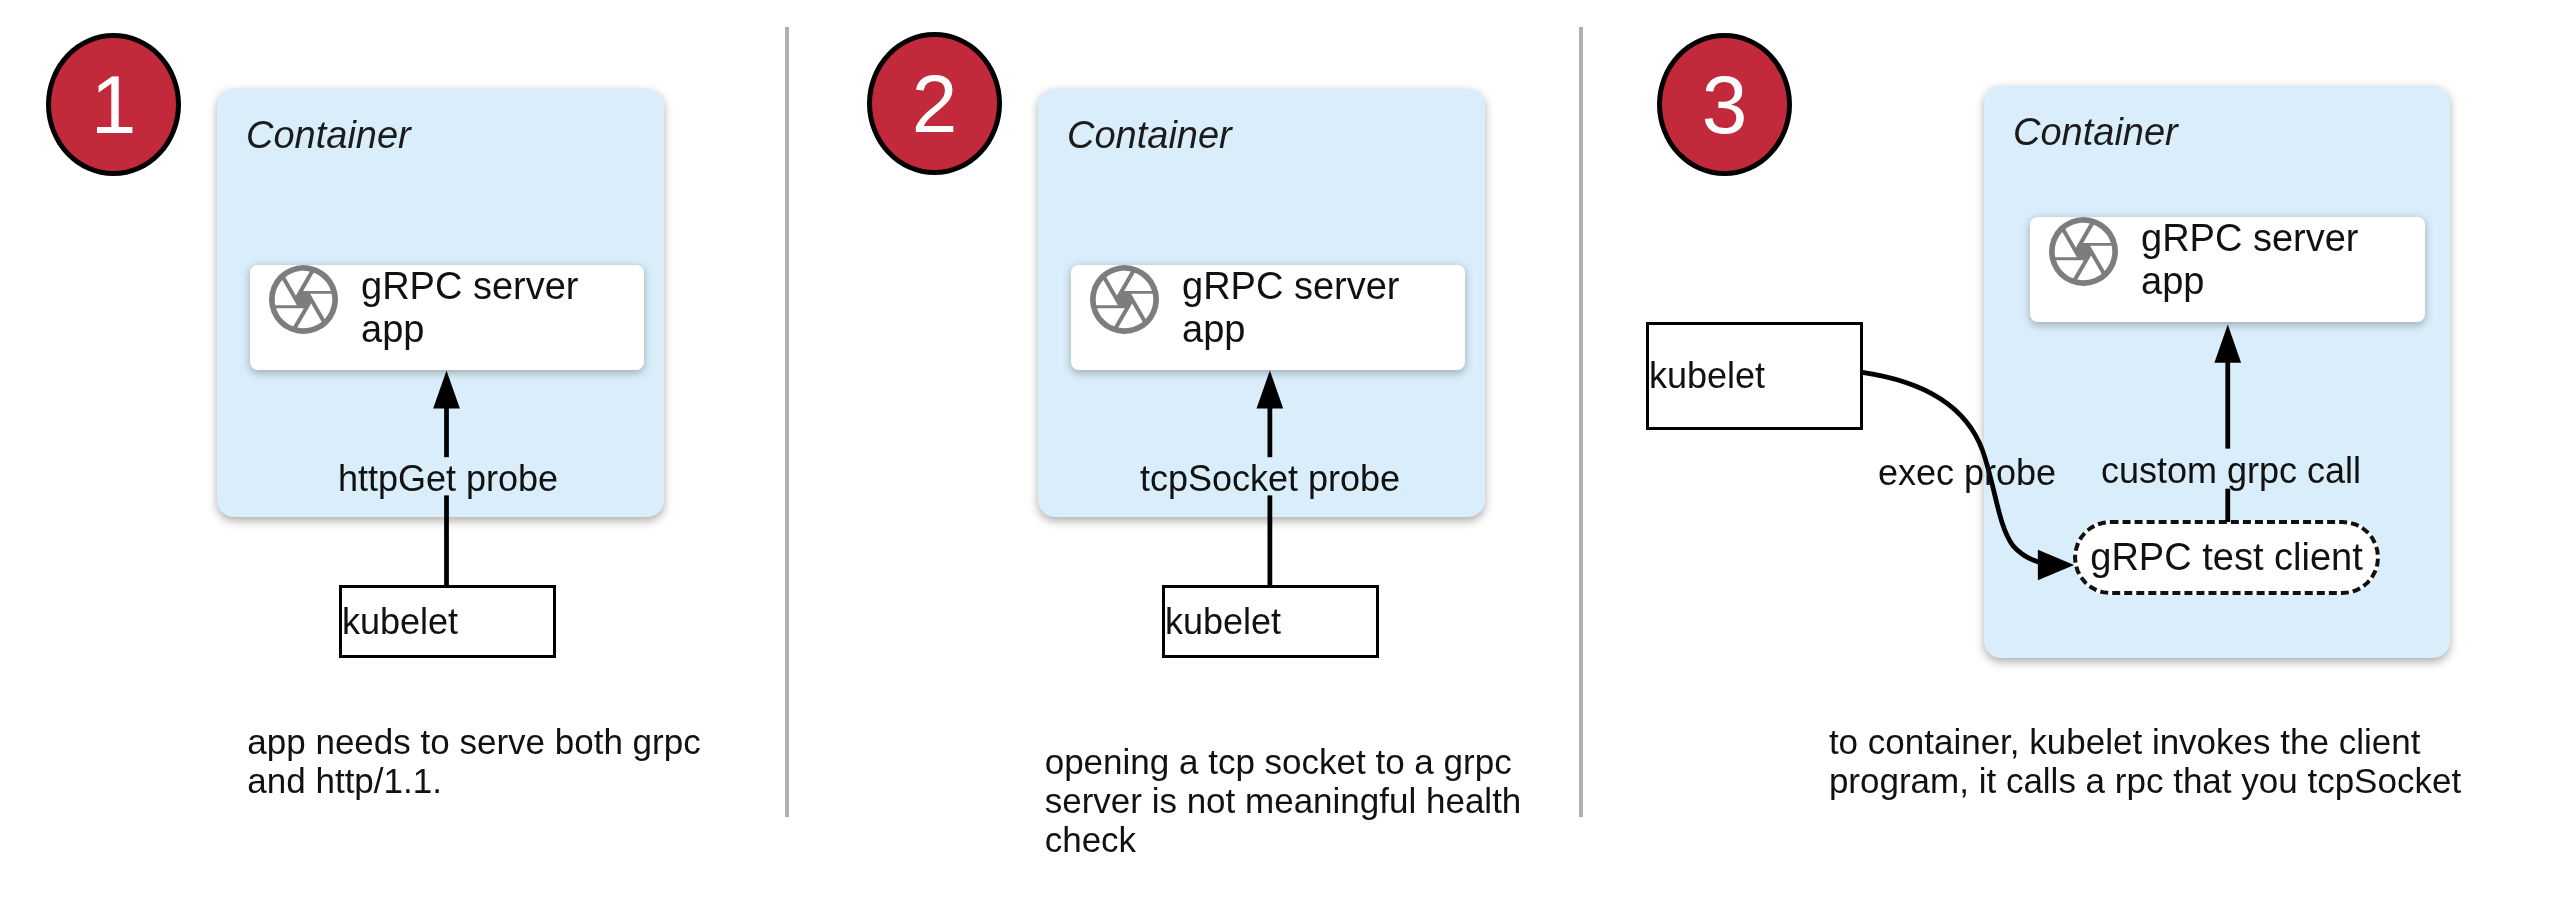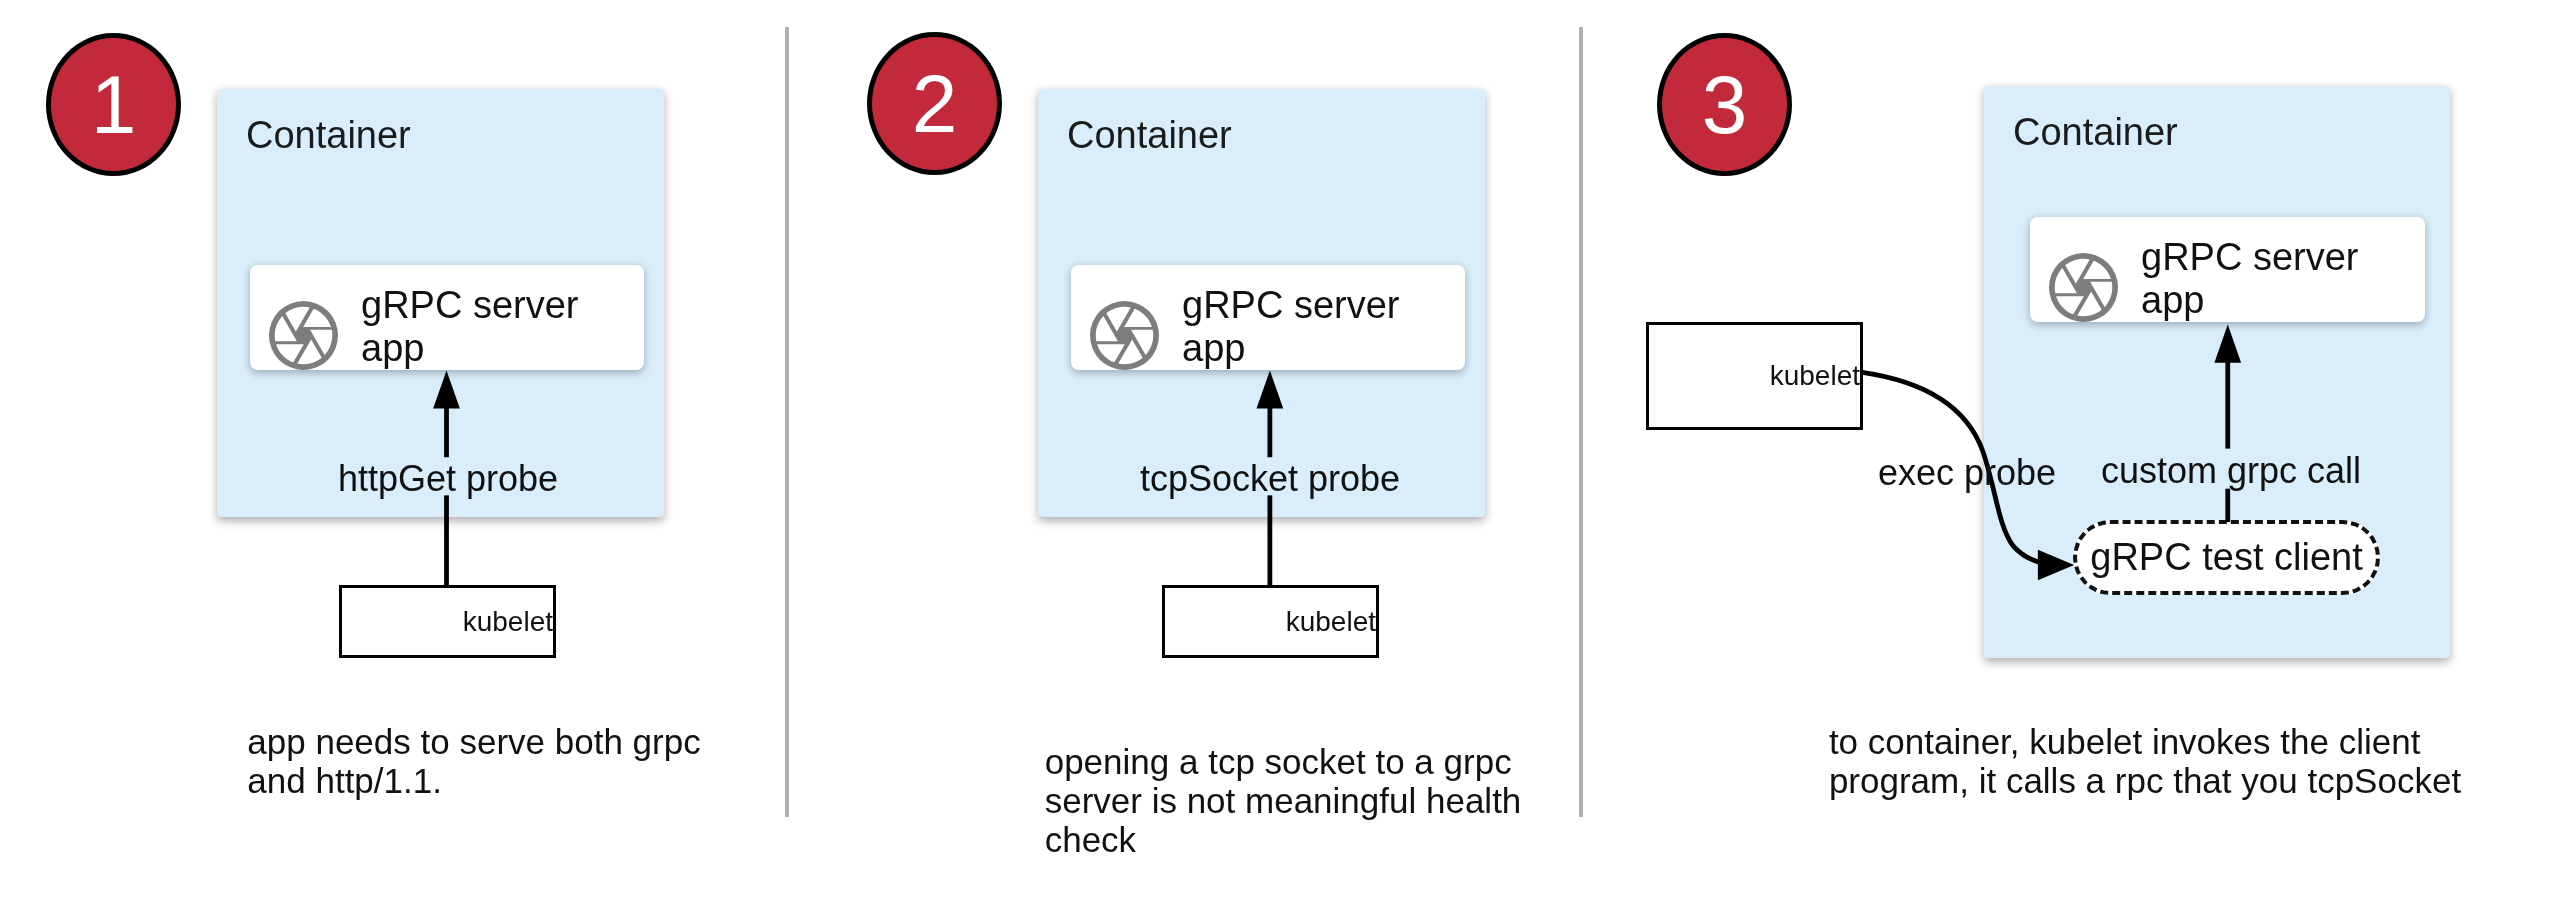--- a/index.html
+++ b/index.html
@@ -14,32 +14,32 @@
     font-family:"Liberation Sans", sans-serif;color:#111;}
   .stage{position:relative;width:2576px;height:923px;}
 
   .divider{position:absolute;top:27px;height:790px;width:3.8px;background:var(--divider-gray);}
 
   .num-circle{position:absolute;width:135px;height:143px;border-radius:50%;
     background:var(--accent-red);border:5.7px solid #000;
     display:flex;align-items:center;justify-content:center;
     color:#fff;font-size:82px;font-weight:400;}
 
-  .container-box{position:absolute;background:var(--container-blue);border-radius:4px;
-    box-shadow:0 3.8px 9.5px rgba(0,0,0,.32);}
+  .container-box{position:absolute;background:var(--container-blue);border-radius:17px;
+    box-shadow:0 3.8px 9.5px rgba(0,0,0,.32);font-style:italic;}
   .container-label{position:absolute;left:29px;top:25px;font-size:38px;color:#1b1b1b;white-space:nowrap;}
 
   .app-box{position:absolute;background:#fff;border-radius:7.6px;
     box-shadow:0 2.9px 8.6px rgba(0,0,0,.28);
-    display:flex;align-items:flex-end;padding-left:19px;font-size:38px;z-index:2;}
+    display:flex;align-items:flex-start;padding-left:19px;font-size:38px;z-index:2;}
   .app-box .icon{width:69px;height:69px;flex:0 0 69px;margin-right:23px;}
   .app-box .icon svg{width:69px;height:69px;display:block;}
 
   .kubelet-box{position:absolute;background:#fff;border:3.8px solid #000;
-    display:flex;align-items:center;justify-content:flex-end;font-size:28px;z-index:3;}
+    display:flex;align-items:center;justify-content:flex-start;font-size:36px;z-index:3;}
 
   .probe-label{position:absolute;font-size:36px;white-space:nowrap;
     transform:translateX(-50%);z-index:6;}
   .probe-label b{font-weight:400;}
 
   .call-label{position:absolute;font-size:36px;white-space:nowrap;
     transform:translateX(-50%);z-index:6;}
 
   .stadium{position:absolute;left:2073px;top:520px;width:307px;height:75px;
     background:#fff;border:4.8px dashed #111;border-radius:52px;

